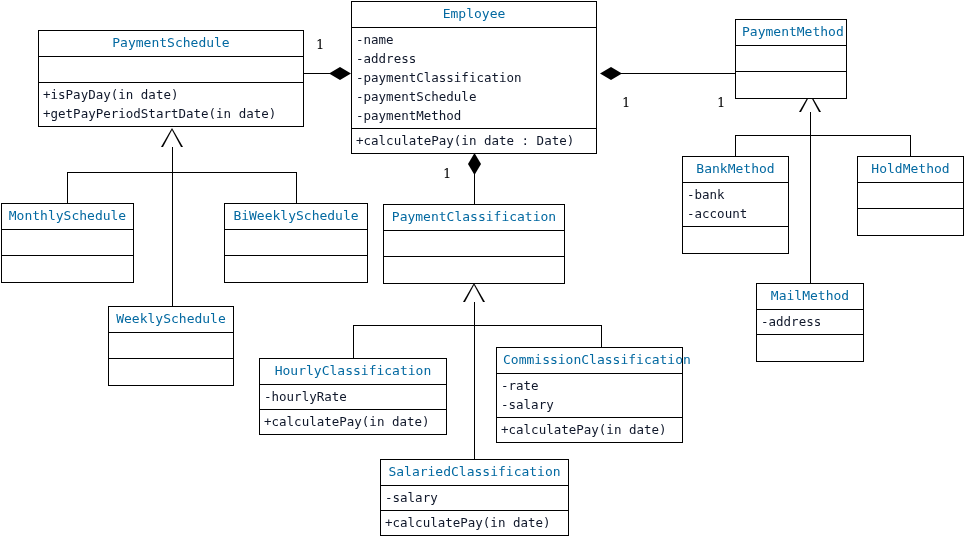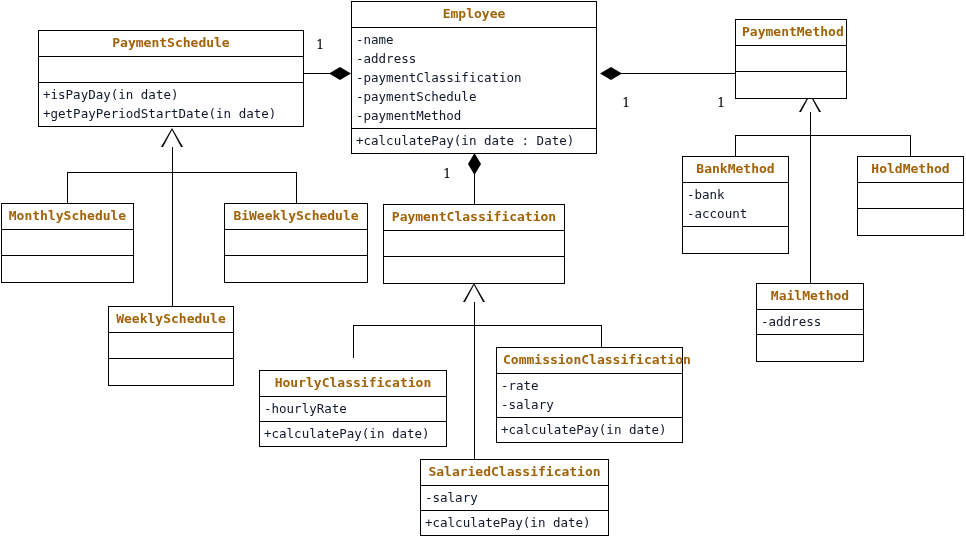--- a/index.html
+++ b/index.html
@@ -19,25 +19,25 @@
   .uml-class {
     position: absolute;
     box-sizing: border-box;
     border: 1px solid #000000;
     background: #ffffff;
     z-index: 5;
   }
   .uml-name {
     box-sizing: border-box;
     text-align: center;
-    font-weight: bold;
+    font-weight: normal;
     font-size: 13px;
     line-height: 14px;
     padding: 5px 6px 6px 6px;
-    color: #a16207;
+    color: #0369a1;
     border-bottom: 1px solid #000000;
     white-space: nowrap;
   }
   .uml-attrs, .uml-ops {
     box-sizing: border-box;
     font-size: 12.5px;
     line-height: 19px;
     padding: 2px 4px 3px 4px;
     color: #0f172a;
     white-space: nowrap;
@@ -196,42 +196,42 @@
     <div class="uml-attrs empty"></div>
     <div class="uml-ops empty"></div>
   </div>
 
   <div class="uml-class" style="left:383px; top:204px; width:182px;">
     <div class="uml-name">PaymentClassification</div>
     <div class="uml-attrs empty"></div>
     <div class="uml-ops empty"></div>
   </div>
 
-  <div class="uml-class" style="left:259px; top:358px; width:188px;margin-top:12px;">
+  <div class="uml-class" style="left:259px; top:358px; width:188px;">
     <div class="uml-name">HourlyClassification</div>
     <div class="uml-attrs">
       <div class="row">-hourlyRate</div>
     </div>
     <div class="uml-ops">
       <div class="row">+calculatePay(in date)</div>
     </div>
   </div>
 
   <div class="uml-class" style="left:496px; top:347px; width:187px;">
     <div class="uml-name">CommissionClassification</div>
     <div class="uml-attrs">
       <div class="row">-rate</div>
       <div class="row">-salary</div>
     </div>
     <div class="uml-ops">
       <div class="row">+calculatePay(in date)</div>
     </div>
   </div>
 
-  <div class="uml-class" style="left:380px; top:459px; width:189px;margin-left:40px;">
+  <div class="uml-class" style="left:380px; top:459px; width:189px;">
     <div class="uml-name">SalariedClassification</div>
     <div class="uml-attrs">
       <div class="row">-salary</div>
     </div>
     <div class="uml-ops">
       <div class="row">+calculatePay(in date)</div>
     </div>
   </div>
 
   <div class="uml-class" style="left:735px; top:19px; width:112px;">

